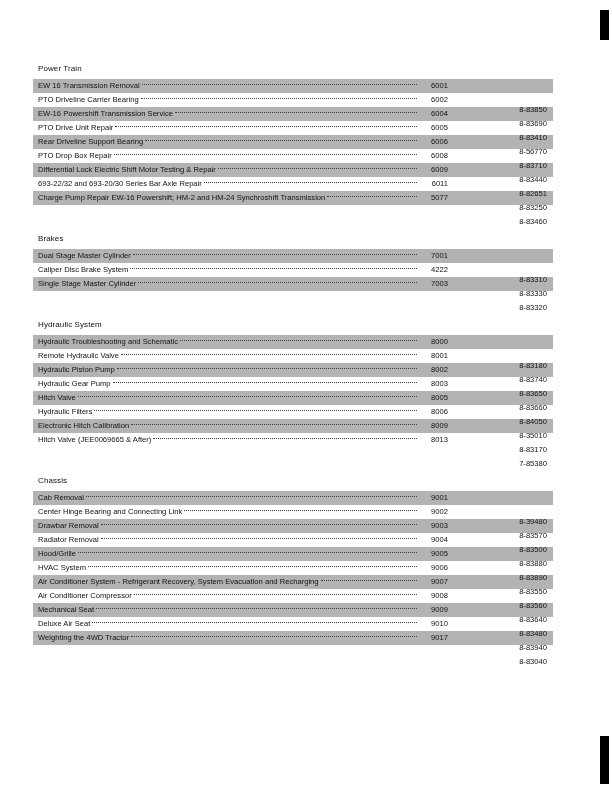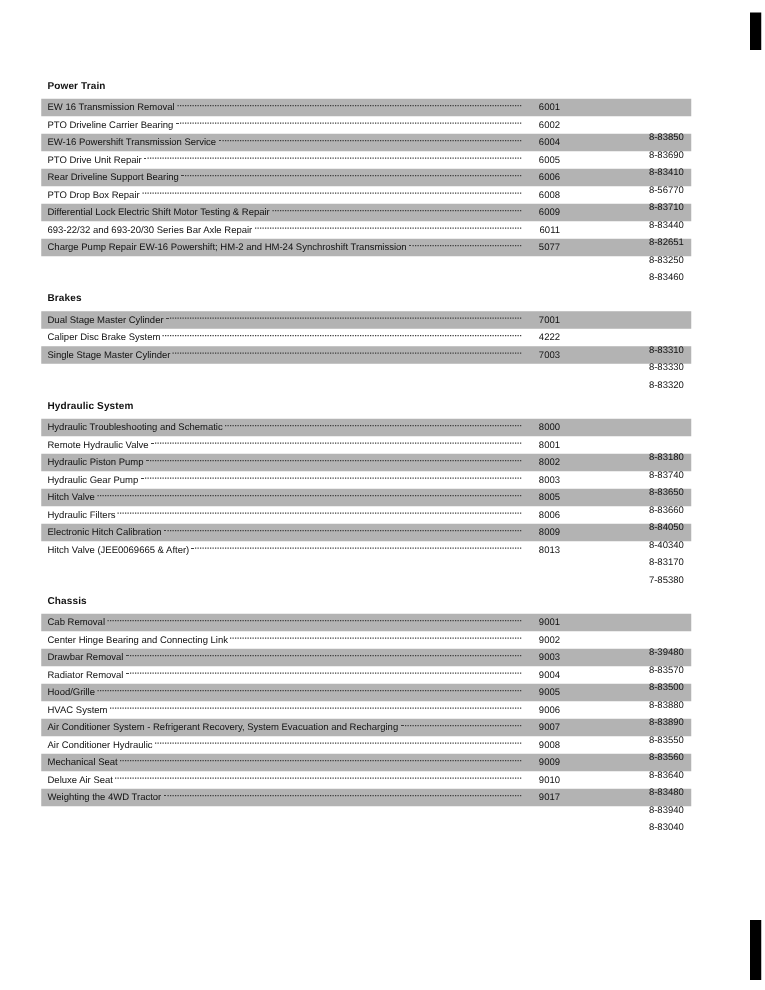--- a/index.html
+++ b/index.html
@@ -20,21 +20,21 @@
     position: absolute;
     left: 33px;
     top: 64px;
     width: 520px;
   }
   .toc-section {
     margin-bottom: 29px;
   }
   .section-title {
     font-size: 8px;
-    font-weight: bold;
+    font-weight: normal;
     line-height: 10px;
     margin: 0 0 5px 5px;
     letter-spacing: 0.1px;
   }
   .rows { width: 520px; }
   .toc-row {
     display: flex;
     align-items: center;
     height: 14px;
     padding: 0 6px 0 5px;
@@ -208,21 +208,21 @@
     <span class="label">Hitch Valve</span>
     <span class="leader"></span>
     <span class="sec-num">8005</span>
     <span class="part-num">8-84050</span>
   </div>
 
   <div class="toc-row">
     <span class="label">Hydraulic Filters</span>
     <span class="leader"></span>
     <span class="sec-num">8006</span>
-    <span class="part-num">8-40340</span>
+    <span class="part-num">8-35010</span>
   </div>
 
   <div class="toc-row shaded">
     <span class="label">Electronic Hitch Calibration</span>
     <span class="leader"></span>
     <span class="sec-num">8009</span>
     <span class="part-num">8-83170</span>
   </div>
 
   <div class="toc-row">
@@ -280,21 +280,21 @@
   </div>
 
   <div class="toc-row shaded">
     <span class="label">Air Conditioner System - Refrigerant Recovery, System Evacuation and Recharging</span>
     <span class="leader"></span>
     <span class="sec-num">9007</span>
     <span class="part-num">8-83560</span>
   </div>
 
   <div class="toc-row">
-    <span class="label">Air Conditioner Hydraulic</span>
+    <span class="label">Air Conditioner Compressor</span>
     <span class="leader"></span>
     <span class="sec-num">9008</span>
     <span class="part-num">8-83640</span>
   </div>
 
   <div class="toc-row shaded">
     <span class="label">Mechanical Seat</span>
     <span class="leader"></span>
     <span class="sec-num">9009</span>
     <span class="part-num">8-83480</span>

